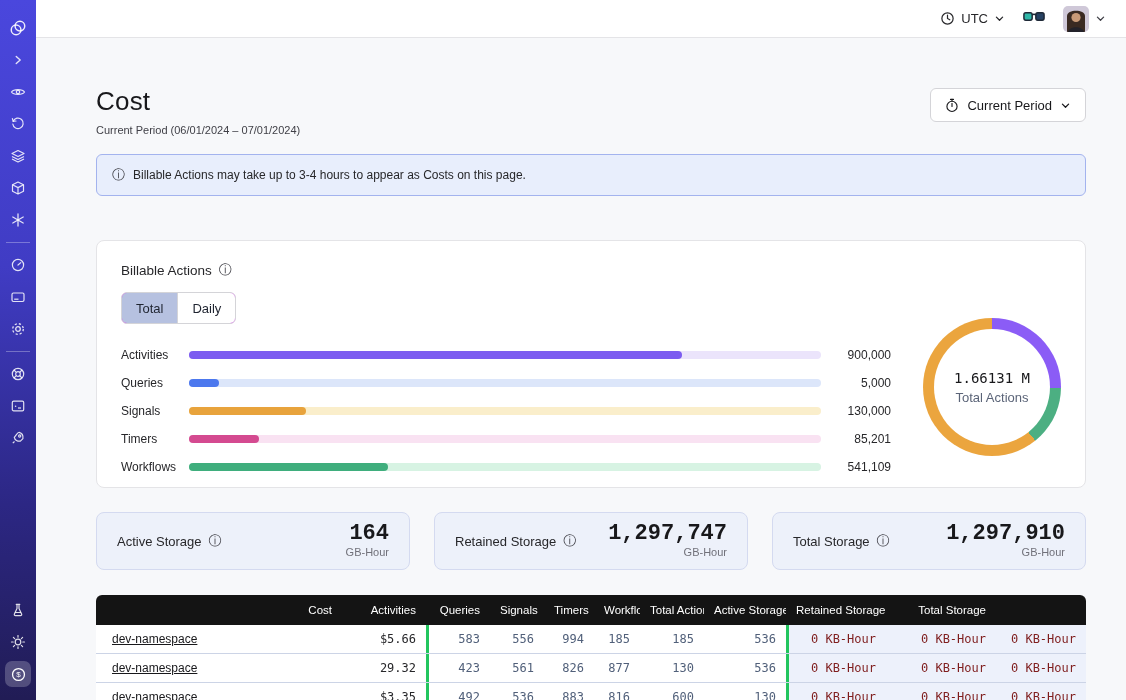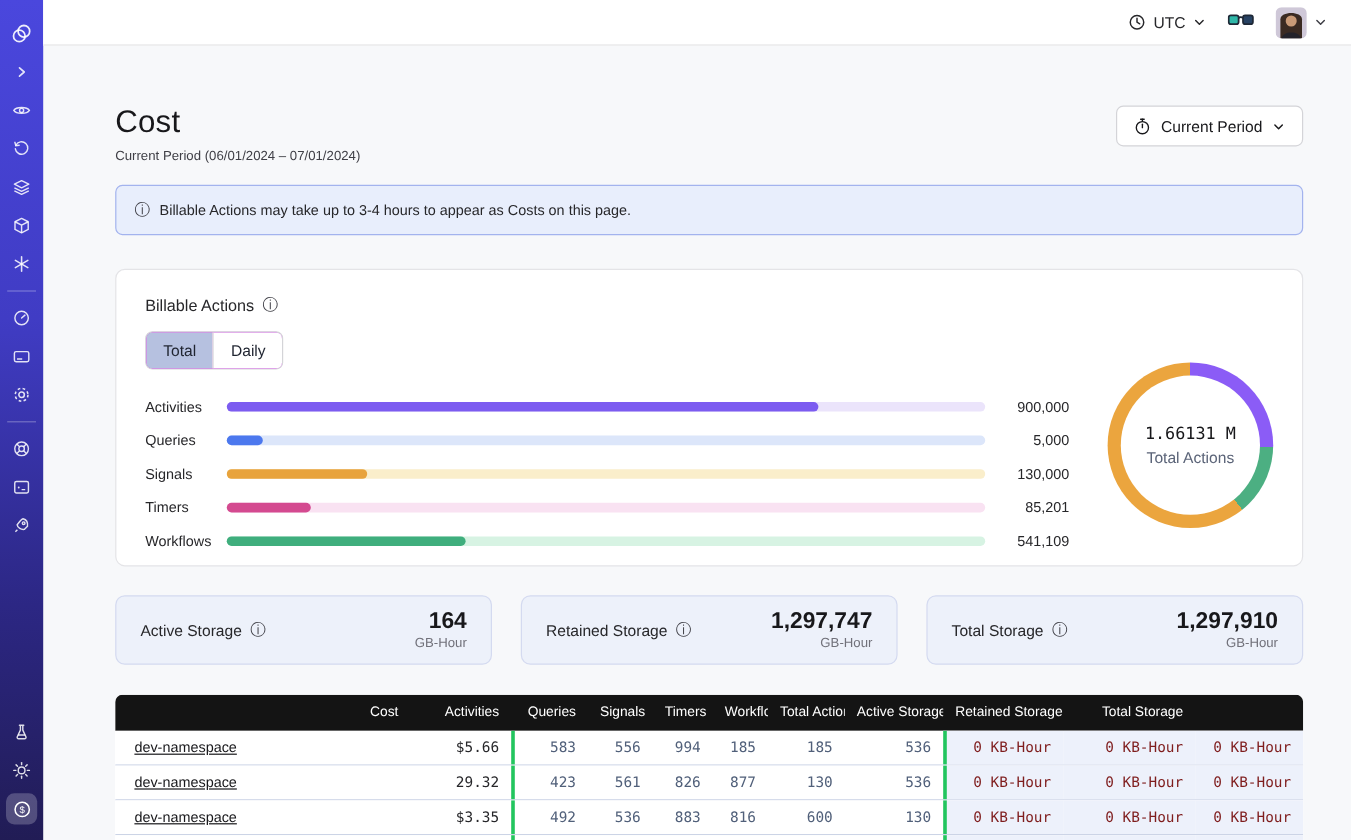--- a/index.html
+++ b/index.html
@@ -35,21 +35,21 @@
     display:flex; align-items:center; gap:8px; padding:0 14px; font-size:13px; font-weight:500;
     color:#18181b; cursor:pointer; margin-top:2px; }
 
   .banner { margin-top:18px; height:42px; background:#e8eefc; border:1px solid #a3b3ee;
     border-radius:6px; display:flex; align-items:center; gap:8px; padding:0 15px;
     font-size:12px; color:#27272a; }
   .info-glyph { font-size:13px; color:#3f3f46; font-style:normal; }
 
   
   .card { background:#fff; border:1px solid #e4e4e7; border-radius:8px; }
-  .billable { margin-top:28px; height:248px; padding:20px 24px; position:relative; }
+  .billable { margin-top:44px; height:248px; padding:20px 24px; position:relative; }
   .billable-title { font-size:13.5px; color:#27272a; display:flex; align-items:center; gap:7px; }
   .tabs { margin-top:13px; display:inline-flex; border:1px solid #d4d4d8; border-radius:6px;
     overflow:hidden; background:#d946ef; }
   .tab { height:30px; padding:0 14px; font-size:13px; display:flex; align-items:center;
     color:#1f2430; cursor:pointer; background:#fff; border:none; font-family:inherit; }
   .tab.selected { background:#b6c1e0; }
   .tab + .tab { border-left:1px solid #d4d4d8; }
 
   .chart { width:770px; margin-top:17px; }
   .bar-row { display:flex; align-items:center; height:28px; }
@@ -66,21 +66,21 @@
   .donut-value { font-family:"DejaVu Sans Mono", monospace; font-size:14px; color:#18181b; }
   .donut-label { font-size:13px; color:#5b6478; }
 
   
   .storage-row { margin-top:24px; display:flex; gap:24px; }
   .storage-card { flex:1; height:58px; background:#edf1fa; border:1px solid #d4daf0;
     border-radius:8px; display:flex; align-items:center; justify-content:space-between;
     padding:0 20px; }
   .storage-label { font-size:13px; color:#27272a; display:flex; align-items:center; gap:7px; }
   .storage-val { text-align:right; }
-  .storage-num { font-family:Liberation Sans, sans-serif; font-size:19px; font-weight:700;
+  .storage-num { font-family:Liberation Mono, monospace; font-size:22px; font-weight:700;
     color:#18181b; line-height:20px; }
   .storage-unit { font-size:11px; color:#71717a; margin-top:2px; }
 
   
   .table { margin-top:25px; border-radius:6px 6px 0 0; overflow:hidden; background:#fff; }
   .tgrid { display:grid;
     grid-template-columns:minmax(0,1fr) 84px 64px 54px 50px 46px 64px 82px 100px 110px 90px; }
   .thead { background:#141414; color:#fff; }
   .thead .cell { font-size:11.5px; font-weight:500; line-height:30px; height:30px; }
   .cell { padding:0 10px; text-align:right; white-space:nowrap; overflow:hidden; }

